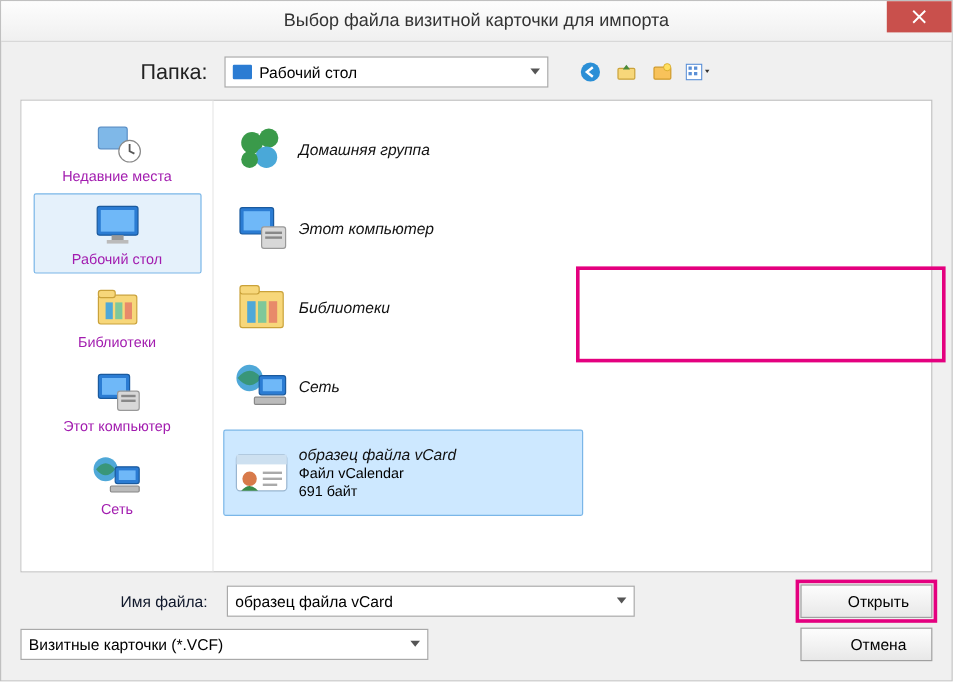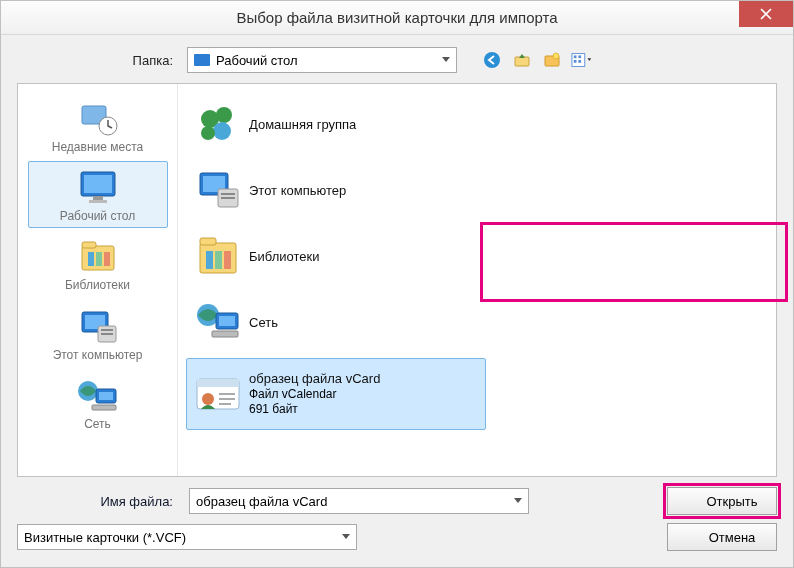--- a/index.html
+++ b/index.html
@@ -7,40 +7,40 @@
 
 .window { width: 794px; height: 568px; background: #f0f0f0; border: 1px solid #c0c0c0; display: flex; flex-direction: column; }
 
 .titlebar { height: 34px; background: linear-gradient(#fdfdfd, #f0f0f0); display: flex; align-items: center; justify-content: center; position: relative; border-bottom: 1px solid #d8d8d8; }
 .titlebar .title { font-size: 15px; color: #333; }
 .titlebar .close { position: absolute; right: 0; top: 0; width: 54px; height: 26px; background: #c9504c; color: #fff; display: flex; align-items: center; justify-content: center; font-size: 14px; cursor: pointer; }
 
 .dialog-body { flex: 1; padding: 12px 16px 16px 16px; display: flex; flex-direction: column; }
 
 .folder-row { display: flex; align-items: center; gap: 10px; margin-bottom: 10px; }
-.folder-row .lbl { width: 160px; text-align: right; font-size: 13px; color: #222; padding-right: 4px; }
+.folder-row .lbl { width: 160px; text-align: right; font-size: 18px; color: #222; padding-right: 4px; }
 .folder-dropdown { flex: 0 0 270px; height: 26px; border: 1px solid #a9a9a9; background: #fff; display: flex; align-items: center; padding: 0 6px; font-size: 13px; position: relative; cursor: pointer; }
 .folder-dropdown .dd-icon { width: 16px; height: 12px; background: #2b7cd3; margin-right: 6px; border-radius: 1px; }
 .folder-dropdown .chev { position: absolute; right: 6px; top: 9px; width: 0; height: 0; border-left: 4px solid transparent; border-right: 4px solid transparent; border-top: 5px solid #555; }
 .toolbar-icons { display: flex; gap: 8px; margin-left: 14px; align-items: center; }
 .tb-icon { width: 22px; height: 22px; display: flex; align-items: center; justify-content: center; cursor: pointer; border-radius: 2px; }
 
 .main-area { flex: 1; display: flex; gap: 0; border: 1px solid #c0c0c0; background: #fff; margin-bottom: 10px; }
 
 .places { width: 160px; border-right: 1px solid #e8e8e8; padding: 8px 6px; display: flex; flex-direction: column; align-items: center; gap: 2px; background: #fff; }
 .place { width: 140px; display: flex; flex-direction: column; align-items: center; padding: 6px 2px 4px 2px; border: 1px solid transparent; border-radius: 2px; cursor: pointer; }
 .place.selected { background: #e5f1fb; border: 1px solid #7ab6e8; }
 .place .picon { width: 46px; height: 40px; display: flex; align-items: center; justify-content: center; }
-.place .plabel { font-size: 12px; color: #737373; text-align: center; margin-top: 2px; line-height: 1.1; }
+.place .plabel { font-size: 12px; color: #a21caf; text-align: center; margin-top: 2px; line-height: 1.1; }
 
 .files { flex: 1; padding: 10px 8px; display: flex; flex-wrap: wrap; align-content: flex-start; gap: 4px 8px; position: relative; }
 .file-item { width: 290px; height: 62px; display: flex; align-items: center; padding: 4px 6px; border: 1px solid transparent; border-radius: 2px; cursor: pointer; }
 .file-item .ficon { width: 50px; height: 50px; display: flex; align-items: center; justify-content: center; flex-shrink: 0; }
 .file-item .ftext { margin-left: 6px; font-size: 13px; line-height: 1.25; }
-.file-item .ftext .fname { color: #111; }
+.file-item .ftext .fname { color: #111; font-style: italic; }
 .file-item .ftext .fmeta { color: #000000; font-size: 12px; }
 .file-item.selected { background: #cde8ff; border: 1px solid #7ab6e8; }
 .highlight-box { position: absolute; border: 3px solid #e4007f; pointer-events: none; }
 
 .bottom-rows { display: flex; flex-direction: column; gap: 8px; }
 .brow { display: flex; align-items: center; gap: 12px; }
 .brow .blabel { width: 160px; text-align: right; font-size: 13px; color: #0f172a; padding-right: 4px; }
 .tinput { flex: 0 0 340px; height: 26px; border: 1px solid #a9a9a9; background: #fff; padding: 0 6px; font-size: 13px; display: flex; align-items: center; position: relative; }
 .tinput .chev { position: absolute; right: 6px; top: 9px; width: 0; height: 0; border-left: 4px solid transparent; border-right: 4px solid transparent; border-top: 5px solid #555; }
 .btn { width: 110px; height: 28px; border: 1px solid #a0a0a0; background: linear-gradient(#fdfdfd,#e8e8e8); font-size: 13px; display: flex; align-items: center; justify-content: center; cursor: pointer; padding-left: 20px; }

